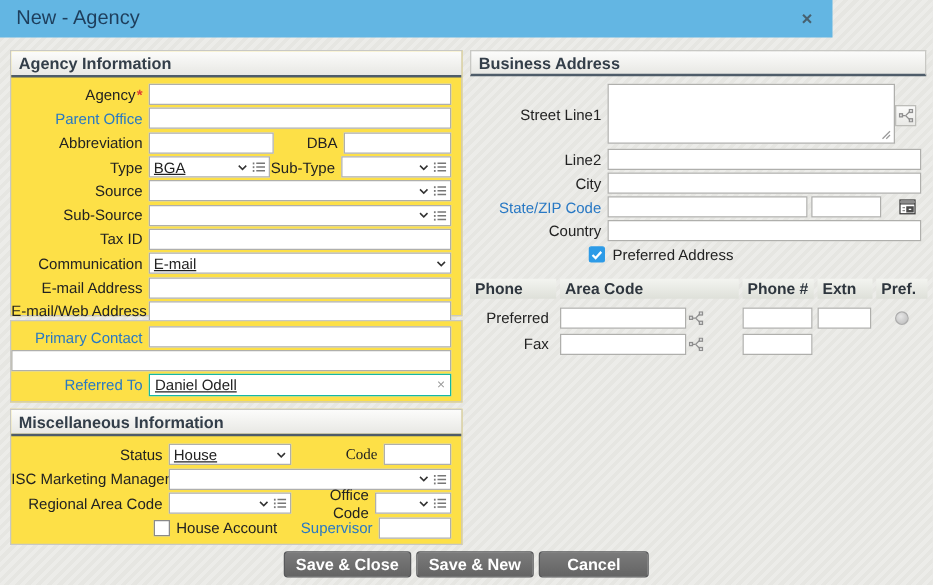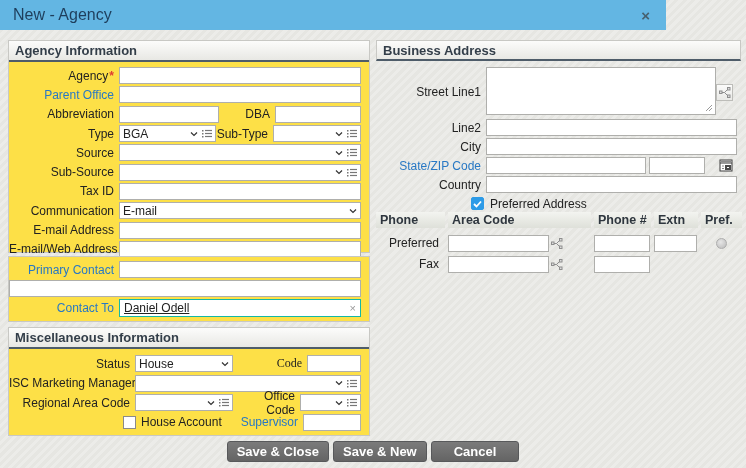--- a/index.html
+++ b/index.html
@@ -33,21 +33,21 @@
     white-space:nowrap; overflow:hidden; }
   .lblm { width:126px; padding-right:5px; text-align:right; flex:none; white-space:nowrap; }
   .lblr { width:110px; padding-right:5px; text-align:right; flex:none; white-space:nowrap; }
   .link { color:#2878C4; }
   .req { color:#E03C31; font-weight:bold; margin-left:1px; }
   .tin { height:17px; border:1px solid #AFAFAC; background:#fff; flex:1;
     font-family:"Liberation Sans",sans-serif; font-size:12px; padding:0 3px; min-width:0; }
   .fixed { flex:none; }
   .sel { height:17px; border:1px solid #AFAFAC; background:#fff;
     display:flex; align-items:center; padding:0 3px; cursor:default; }
-  .sel .val { flex:1; overflow:hidden; white-space:nowrap; }
+  .sel .val { flex:1; overflow:hidden; white-space:nowrap;text-decoration:underline; }
   .sel .chev { flex:none; margin-left:2px; display:flex; }
   .sel .lic  { flex:none; margin-left:4px; display:flex; }
   .grow { flex:1; }
   
   .icon-btn { width:17px; height:17px; border:1px solid #BDBDB9;
     background:linear-gradient(#FBFBFA,#E9E9E6); display:flex;
     align-items:center; justify-content:center; cursor:pointer; flex:none; }
   .cb { width:13px; height:13px; border:1px solid #8A8A8A; background:#fff;
     flex:none; cursor:pointer; }
   .cb.checked { background:#2D9BE7; border-color:#2D9BE7; border-radius:2px;
@@ -57,21 +57,21 @@
   .assigned-box { flex:1; height:18px; border:1px solid #14b8a6; background:#fff;
     display:flex; align-items:center; padding:0 4px; }
   .assigned-box .name { text-decoration:underline; color:#222; }
   .assigned-box .clr { margin-left:auto; color:#9A9A9A; font-size:11px; cursor:pointer; }
   textarea.tarea { width:230px; height:48px; border:1px solid #AFAFAC;
     resize:none; font-family:"Liberation Sans",sans-serif; font-size:12px;
     padding:2px 3px; flex:none; }
   .tarea-wrap { position:relative; flex:none; }
   .tarea-wrap .rsz { position:absolute; right:3px; bottom:3px; }
   
-  .ph-table { position:absolute; left:376px; top:212px; width:366px; }
+  .ph-table { position:absolute; left:376px; top:223px; width:366px; }
   .ph-head { display:flex; }
   .ph-head .hc { height:16px; line-height:16px; font-weight:bold; font-size:12.5px;
     color:#2E363E; padding-left:4px;
     background:linear-gradient(#F3F4F0,#DEE0D9); }
   .ph-gap { width:3px; flex:none; }
   .ph-row { display:flex; align-items:center; height:18px; margin-top:6px; }
   .ph-row .rl { text-align:right; padding-right:6px; }
   .c1{width:69px;flex:none;} .c2{width:143px;flex:none;display:flex;align-items:center;}
   .c3{width:57px;flex:none;} .c4{width:44px;flex:none;} .c5{width:41px;flex:none;
     display:flex;justify-content:center;}
@@ -250,21 +250,21 @@
     <div class="frow">
       <span class="lbl link">Primary Contact</span>
       <input class="tin" style="">
     </div>
 
     <div class="frow">
       <input class="tin" style="">
     </div>
 
     <div class="frow">
-      <span class="lbl link">Contact To</span>
+      <span class="lbl link">Referred To</span>
       <div class="assigned-box">
         <span class="name">Daniel Odell</span>
         <span class="clr">×</span>
       </div>
     </div>
 
   </div>
 </div>
 
 <div class="panel" style="left:8px; top:327px; width:362px; height:109px;">

